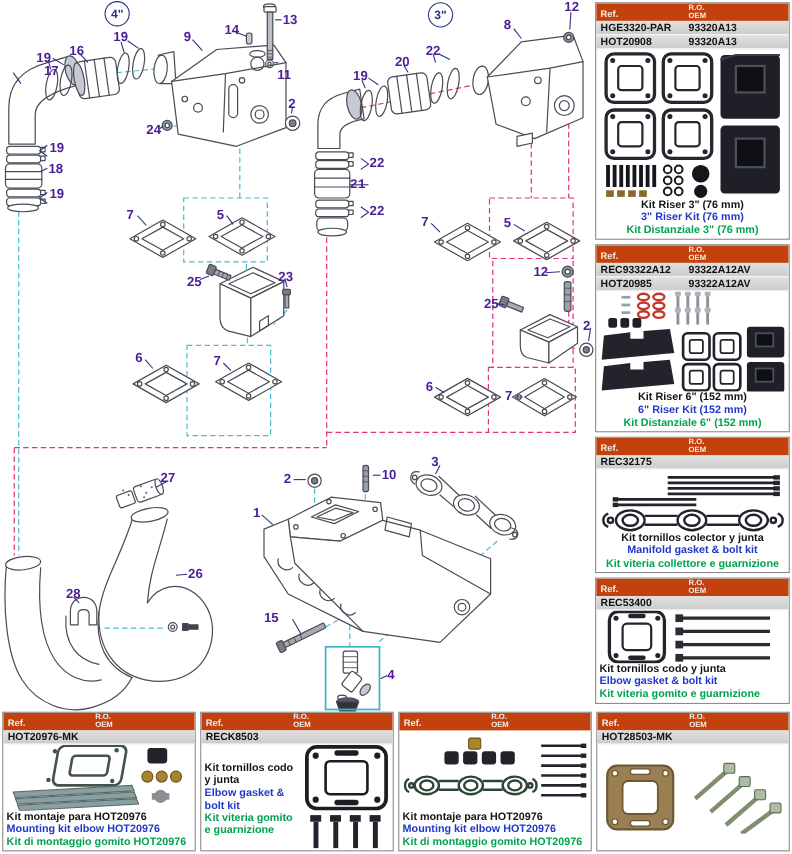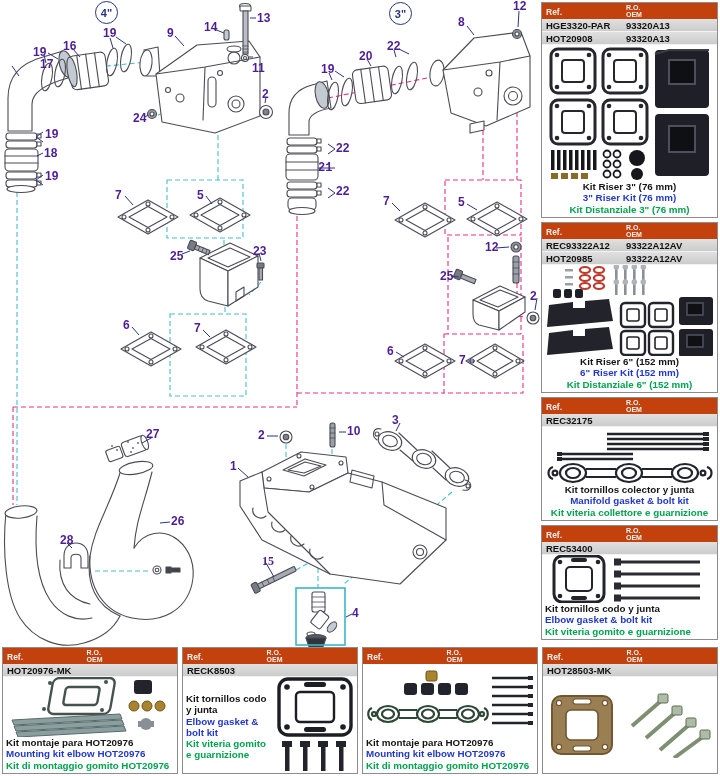--- a/index.html
+++ b/index.html
@@ -465,21 +465,21 @@
         <span class="callout" style="left: 530px; top: 290px;">2</span>
         <span class="callout" style="left: 387px; top: 345px;">6</span>
         <span class="callout" style="left: 459px; top: 354px;">7</span>
         <span class="callout" style="left: 146px; top: 428px;">27</span>
         <span class="callout" style="left: 171px; top: 515px;">26</span>
         <span class="callout" style="left: 60px; top: 534px;">28</span>
         <span class="callout" style="left: 230px; top: 460px;">1</span>
         <span class="callout" style="left: 258px; top: 429px;">2</span>
         <span class="callout" style="left: 347px; top: 425px;">10</span>
         <span class="callout" style="left: 392px; top: 414px;">3</span>
-        <span class="callout" style="left: 262px; top: 555px; font-family: Liberation Serif, serif;">15</span>
+        <span class="callout" style="left: 240px; top: 555px;">15</span>
         <span class="callout" style="left: 352px; top: 607px;">4</span>
       </div>
   </div>
 
   <section class="panel center" style="left:541px;top:2px;width:177px;height:216px">
     <div class="ph">
       <span class="href">Ref.</span>
       <span class="hro"><span>R.O.</span><br><span>OEM</span></span>
     </div>
     <div class="prow">

